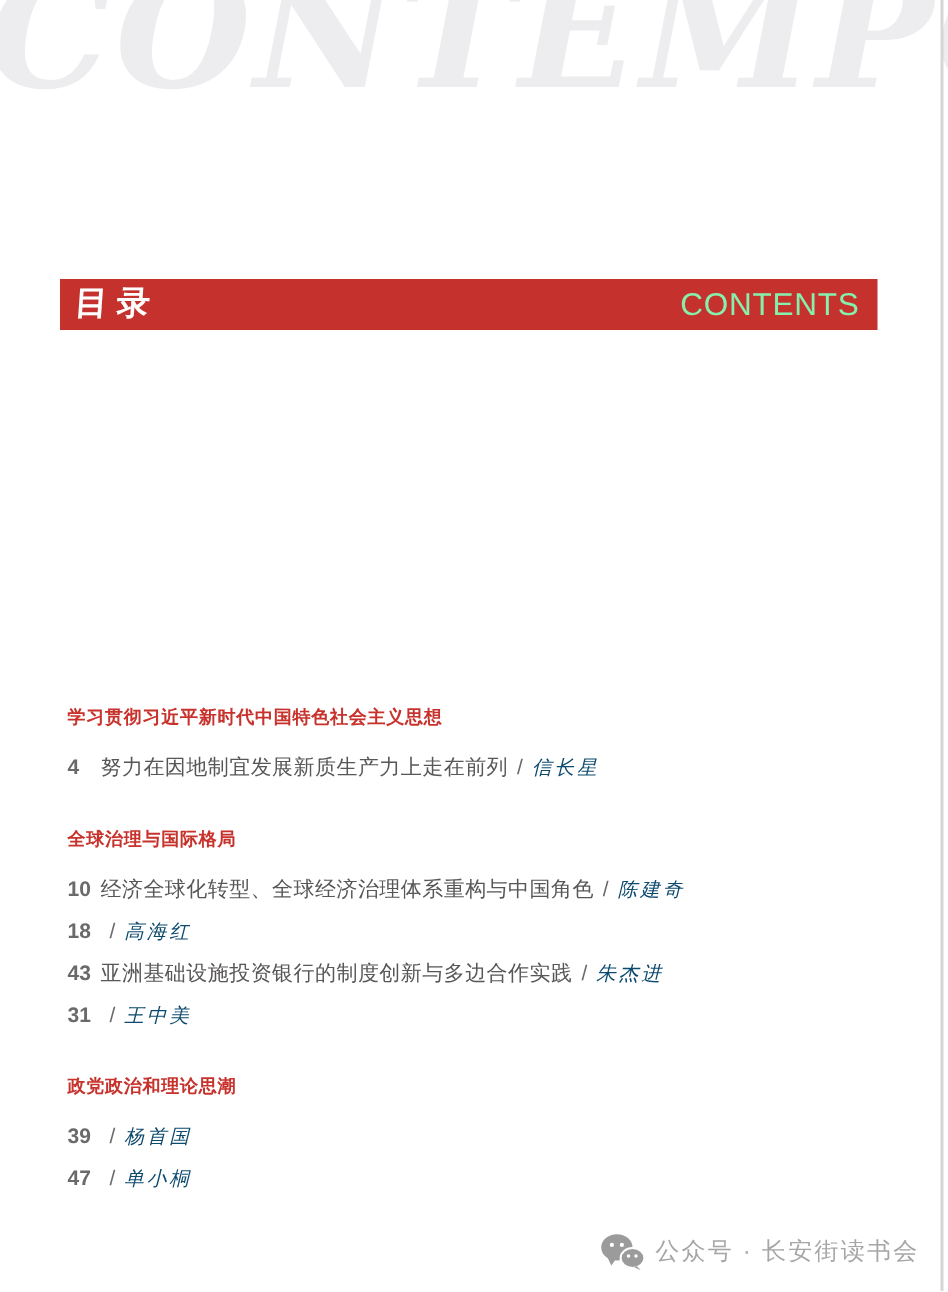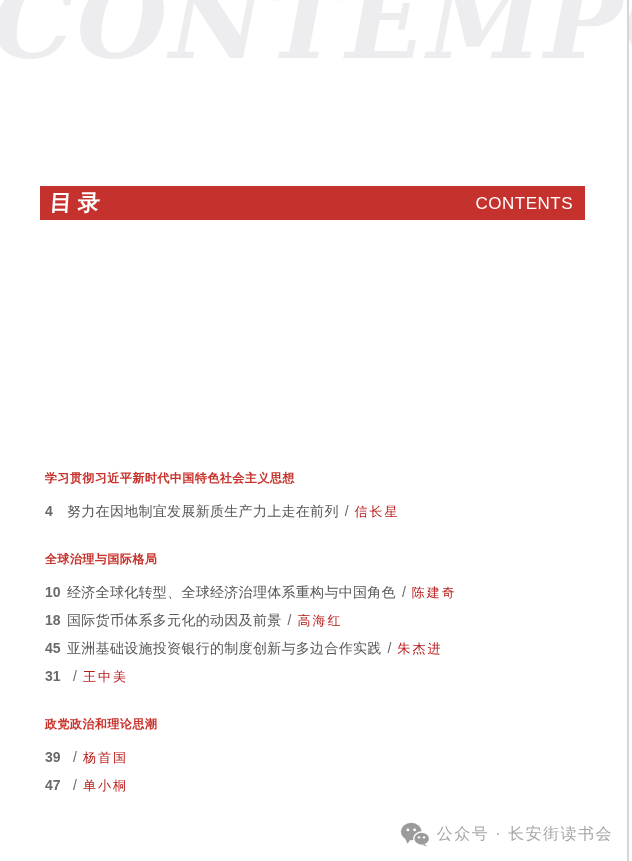--- a/index.html
+++ b/index.html
@@ -41,22 +41,22 @@
     color:#ffffff;
     font-family:"DejaVu Serif", serif;
     font-weight:bold;
     font-size:22px;
     letter-spacing:6px;
     transform:skewX(-4deg);
     line-height:1;
     margin-top:-2px;
   }
   .banner-en{
-    color:#ffffff;
-    font-size:17px;
+    color:#86efac;
+    font-size:21px;
     letter-spacing:0.5px;
     line-height:1;
   }
   
   .toc{
     position:absolute;
     left:45px;top:468px;
     width:545px;
   }
   .sec{margin:0;padding:0;}
@@ -81,22 +81,23 @@
   .pg{
     width:22px;
     flex:0 0 22px;
     font-weight:bold;
     color:#6b6969;
   }
   .ti{letter-spacing:0.3px;text-align:right;}
   .sep{margin:0 6px;color:#6b6969;}
   .au{
     font-family:"DejaVu Serif", serif;
+    font-style:italic;
     font-size:13px;
-    color:#b91c1c;
+    color:#0c4a6e;
     letter-spacing:2px;
   }
   
   .footer{
     position:absolute;
     top:822px;right:19px;
     display:flex;
     align-items:center;
     gap:7px;
     color:#a6a6a6;
@@ -143,27 +144,26 @@
 
   <div class="item">
     <span class="pg">10</span>
     <span class="ti">经济全球化转型、全球经济治理体系重构与中国角色</span>
     <span class="sep">/</span>
     <span class="au">陈建奇</span>
   </div>
 
   <div class="item">
     <span class="pg">18</span>
-    <span class="ti">国际货币体系多元化的动因及前景</span>
     <span class="sep">/</span>
     <span class="au">高海红</span>
   </div>
 
   <div class="item">
-    <span class="pg">45</span>
+    <span class="pg">43</span>
     <span class="ti">亚洲基础设施投资银行的制度创新与多边合作实践</span>
     <span class="sep">/</span>
     <span class="au">朱杰进</span>
   </div>
 
   <div class="item">
     <span class="pg">31</span>
     <span class="sep">/</span>
     <span class="au">王中美</span>
   </div>

